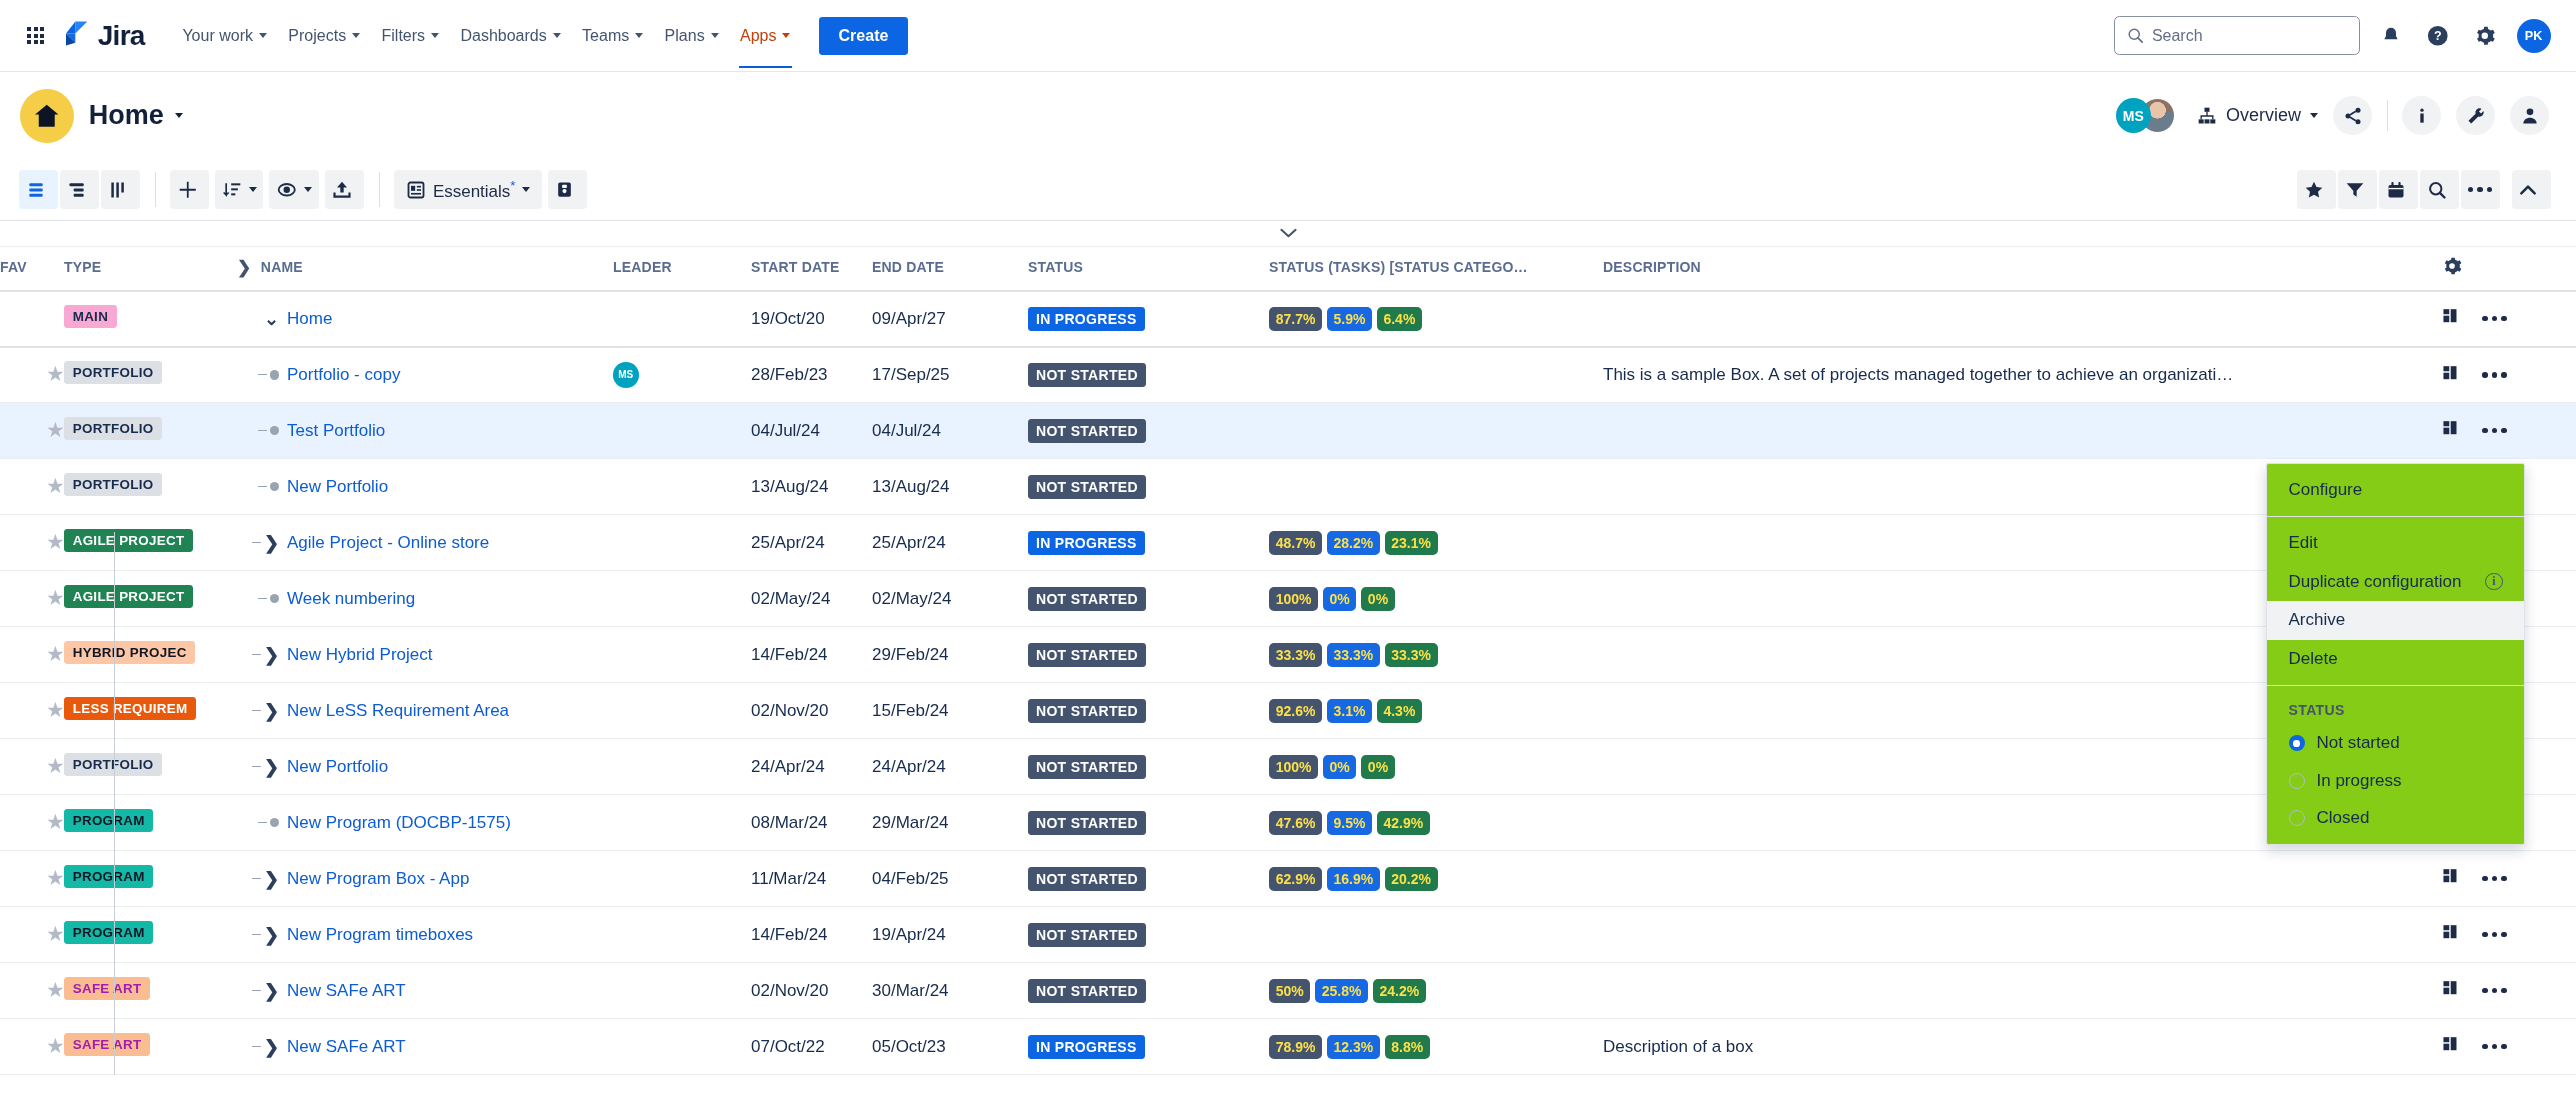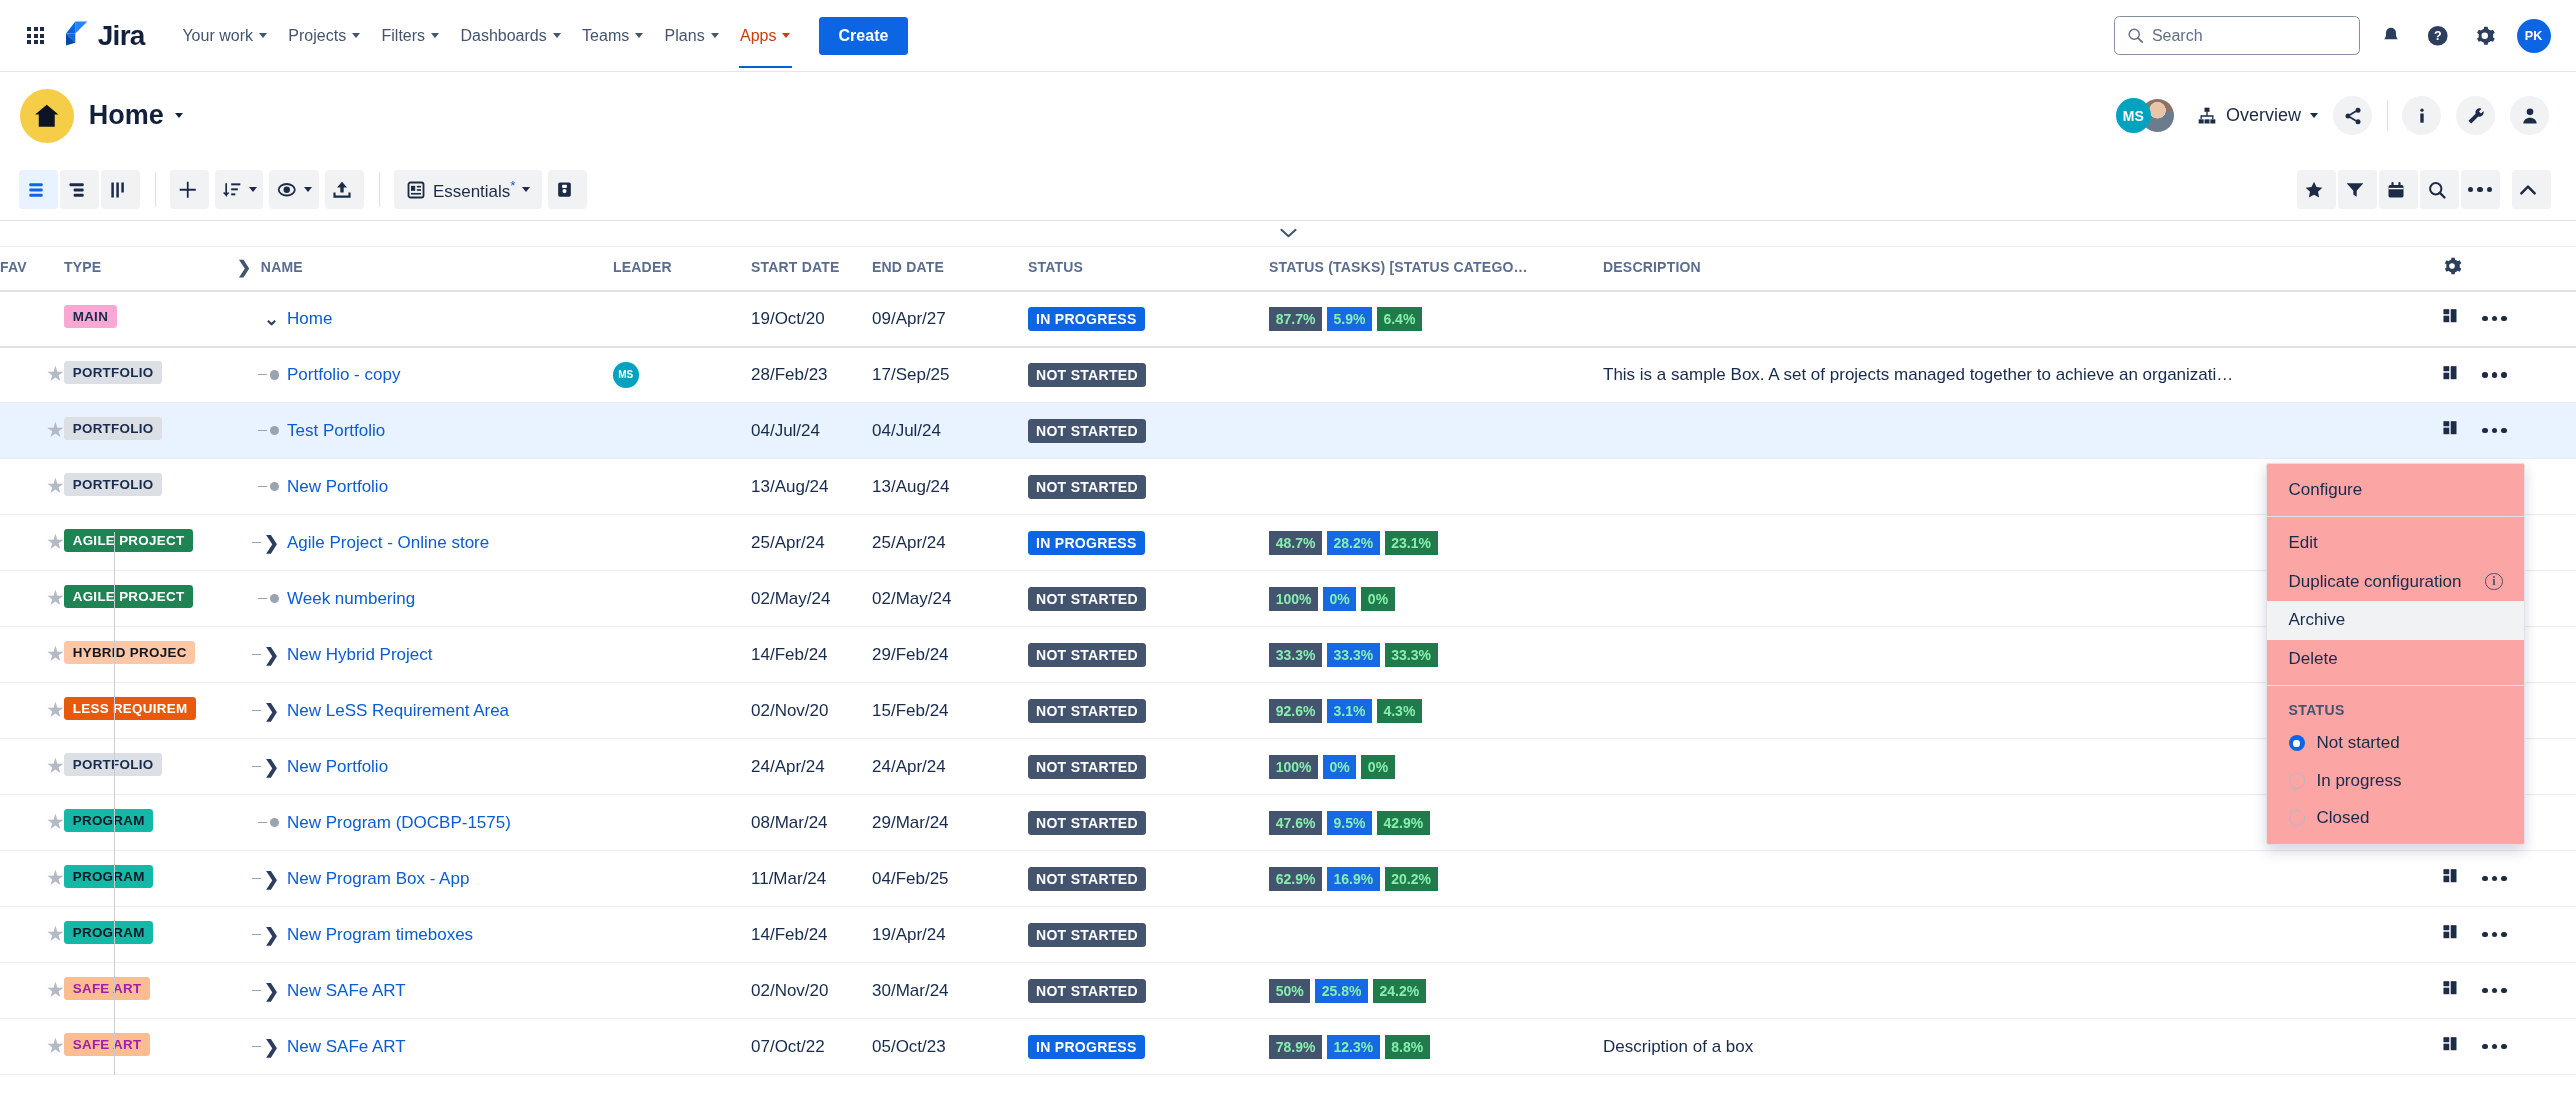--- a/index.html
+++ b/index.html
@@ -143,37 +143,37 @@
   .datecell { font-size:17px; color:#172b4d; }
 
   .status-pill {
     display:inline-block; color:#fff; font-size:14px; font-weight:700; letter-spacing:0.3px;
     padding: 4px 8px; border-radius:3.4px;
   }
   .st-inprogress { background:#0c66e4; }
   .st-notstarted { background:#44546f; }
 
   .chips { display:flex; gap:4.7px; }
-  .chip { color:#86efac; font-size:14px; font-weight:700; padding:4px 6.7px; border-radius:0; }
+  .chip { color:#fde047; font-size:14px; font-weight:700; padding:4px 6.7px; border-radius:5px; }
   .chip-grey  { background:#44546f; }
   .chip-blue  { background:#1668e3; }
   .chip-green { background:#217a4b; }
 
   .desc { font-size:17px; color:#172b4d; white-space:nowrap; overflow:hidden; text-overflow:ellipsis; }
 
   .rowacts { display:flex; align-items:center; gap:23px; justify-content:flex-start; color:#1d2b47;}
   .dots-ic { display:flex; gap:4px; }
   .dots-ic i { width:5.4px;height:5.4px;border-radius:50%;background:#1d2b47;display:block;}
 
   .gear-cell { text-align:center; }
 
   
   .ctxmenu {
     position:absolute; left: 2266px; top: 463px; width: 259px;
-    background:#fca5a5; border:0.7px solid #dfe1e6; border-radius:2.7px;
+    background:#84cc16; border:0.7px solid #dfe1e6; border-radius:2.7px;
     box-shadow: 0 5.4px 13.4px rgba(9,30,66,.18); z-index: 50; padding: 6.7px 0;
   }
   .ctx-item {
     font-size:17px; color:#172b4d; padding: 9.4px 21.5px; cursor:pointer;
     display:flex; align-items:center; justify-content:space-between;
   }
   .ctx-item.hl { background:#f1f2f4; }
   .ctx-div { height:0.7px; background:#dfe1e6; margin: 6.7px 0; }
   .ctx-head { font-size:14px; font-weight:700; color:#44546f; letter-spacing:0.4px; padding: 9.4px 21.5px 6.7px 21.5px; }
   .radio { width:16px;height:16px;border-radius:50%;border:1.3px solid #b3bac5; display:inline-block; flex:none;}

